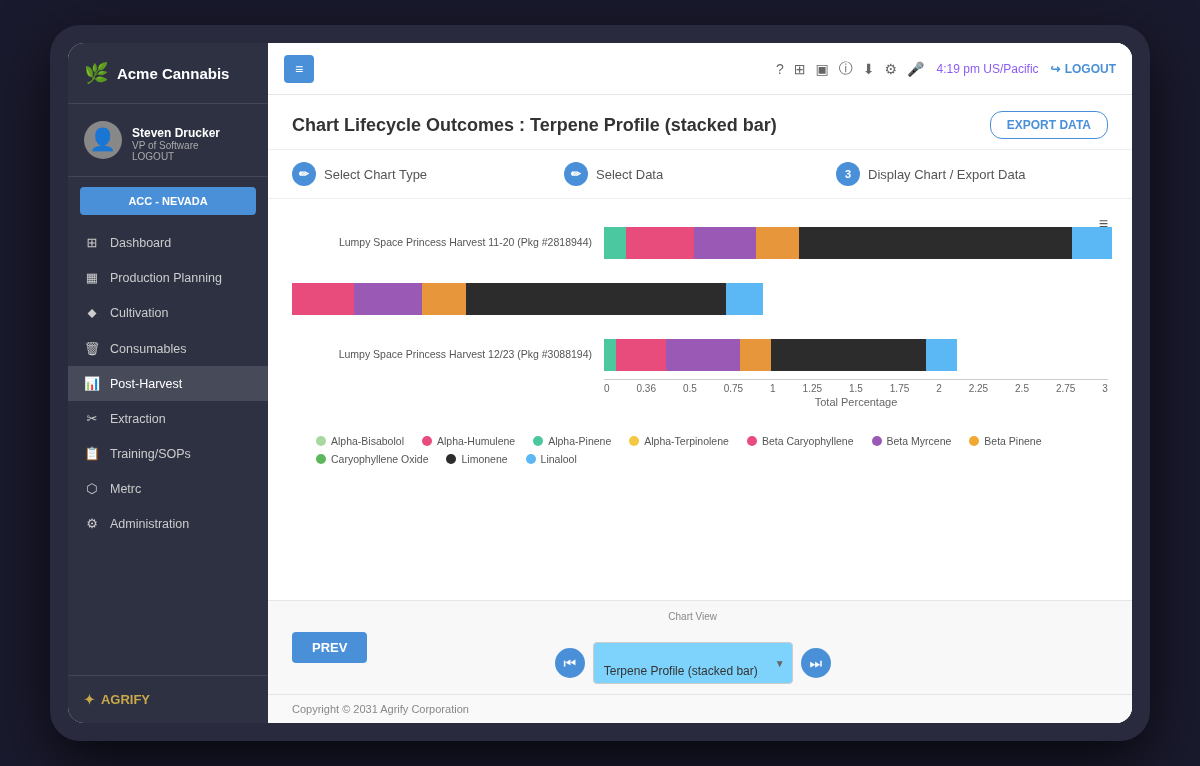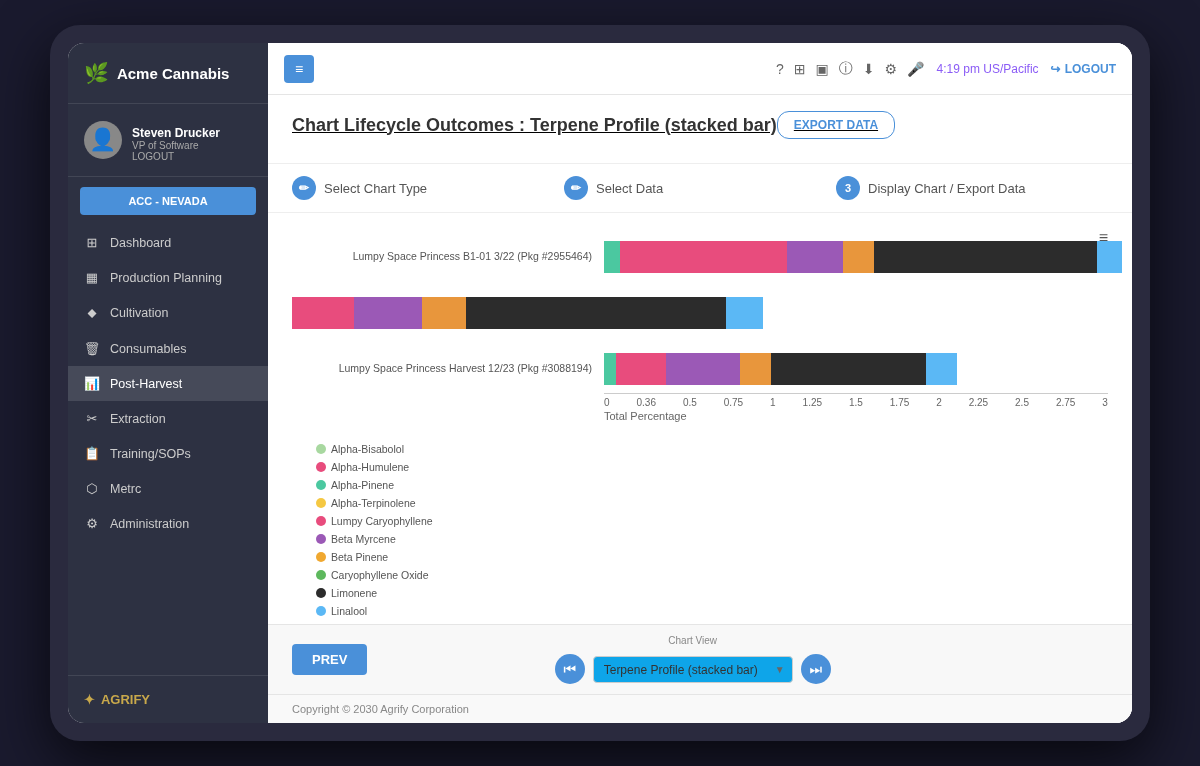--- a/index.html
+++ b/index.html
@@ -204,23 +204,23 @@
       font-weight: 600;
       cursor: pointer;
       border: none;
       background: none;
     }
 
     
     .page-header {
       display: flex;
       align-items: center;
-      padding: 16px 24px 24px;
+      justify-content: space-between;
+      padding: 16px 24px 10px;
       border-bottom: 1px solid #eee;
-      text-decoration: underline;
     }
 
     .page-title {
       font-size: 18px;
       font-weight: 600;
       color: #333;
     }
 
     .export-btn {
       border: 1px solid #4a90d9;
@@ -356,34 +356,34 @@
       width: 100%;
       padding-top: 4px;
     }
 
     .x-tick {
       font-size: 10px;
       color: #666;
     }
 
     .x-axis-label {
+      text-align: center;
       font-size: 11px;
       color: #666;
       margin-left: 312px;
       margin-top: 2px;
     }
 
     
     .legend {
       display: flex;
       flex-wrap: wrap;
       gap: 6px 18px;
       margin-left: 24px;
-      margin-top: 21px;
-      flex-direction: column;
+      margin-top: 27px;
     }
 
     .legend-item {
       display: flex;
       align-items: center;
       gap: 5px;
       font-size: 10.5px;
       color: #555;
     }
 
@@ -412,21 +412,21 @@
       padding: 8px 20px;
       font-size: 13px;
       font-weight: 600;
       cursor: pointer;
     }
 
     .chart-view-section {
       display: flex;
       flex-direction: column;
       align-items: center;
-      gap: 8px;
+      gap: 20px;
     }
 
     .chart-view-label {
       font-size: 10px;
       color: #888;
     }
 
     .chart-view-controls {
       display: flex;
       align-items: center;
@@ -443,24 +443,24 @@
       cursor: pointer;
       font-size: 14px;
       display: flex;
       align-items: center;
       justify-content: center;
     }
 
     .chart-view-select {
       border: 1px solid #ccc;
       border-radius: 4px;
-      padding: 6px 30px 5px 10px;
+      padding: 21px 30px 5px 10px;
       font-size: 12px;
       color: #333;
-      background: #0ea5e9;
+      background: #7dd3fc;
       cursor: pointer;
       min-width: 200px;
       appearance: none;
     }
 
     .select-wrapper {
       position: relative;
     }
 
     .select-arrow {
@@ -597,30 +597,30 @@
             <span class="step-label">Display Chart / Export Data</span>
           </div>
         </div>
 
         <div class="chart-area">
           <span class="chart-menu-icon">≡</span>
 
           <div class="chart-wrapper">
             <div class="bars-section" id="bars-section">
 
-                <div class="bar-row">
-                  <div class="bar-label">Lumpy Space Princess B1-01 3/22 (Pkg #2955464)</div>
+            <div class="bar-row">
+                  <div class="bar-label">Lumpy Space Princess Harvest 11-20 (Pkg #2818944)</div>
                   <div class="bar-track">
                     <div class="bar-segments">
-                      <div class="seg" style="background: rgb(75, 200, 160); width: 15.5px;"></div>
-                      <div class="seg" style="background: rgb(232, 76, 125); width: 167.4px;"></div>
-                      <div class="seg" style="background: rgb(155, 89, 182); width: 55.8px;"></div>
-                      <div class="seg" style="background: rgb(232, 150, 60); width: 31px;"></div>
-                      <div class="seg" style="background: rgb(44, 44, 44); width: 223.2px;"></div>
-                      <div class="seg" style="background: rgb(91, 184, 245); width: 24.8px;"></div>
+                      <div class="seg" style="background: rgb(75, 200, 160); width: 21.7px;"></div>
+                      <div class="seg" style="background: rgb(232, 76, 125); width: 68.2px;"></div>
+                      <div class="seg" style="background: rgb(155, 89, 182); width: 62px;"></div>
+                      <div class="seg" style="background: rgb(232, 150, 60); width: 43.4px;"></div>
+                      <div class="seg" style="background: rgb(44, 44, 44); width: 272.8px;"></div>
+                      <div class="seg" style="background: rgb(91, 184, 245); width: 40.3px;"></div>
                     </div>
                   </div>
                 </div>
                 <div class="bar-row">
                   <div class="bar-track">
                     <div class="bar-segments">
                       <div class="seg" style="background: rgb(232, 76, 125); width: 12.4px;"></div>
                       <div class="seg" style="background: rgb(232, 76, 125); width: 49.6px;"></div>
                       <div class="seg" style="background: rgb(155, 89, 182); width: 68.2px;"></div>
                       <div class="seg" style="background: rgb(232, 150, 60); width: 43.4px;"></div>
@@ -677,21 +677,21 @@
                 <div class="legend-item">
                   <div class="legend-dot" style="background: rgb(75, 200, 160);"></div>
                   <span>Alpha-Pinene</span>
                 </div>
                 <div class="legend-item">
                   <div class="legend-dot" style="background: rgb(245, 200, 66);"></div>
                   <span>Alpha-Terpinolene</span>
                 </div>
                 <div class="legend-item">
                   <div class="legend-dot" style="background: rgb(232, 76, 125);"></div>
-                  <span>Lumpy Caryophyllene</span>
+                  <span>Beta Caryophyllene</span>
                 </div>
                 <div class="legend-item">
                   <div class="legend-dot" style="background: rgb(155, 89, 182);"></div>
                   <span>Beta Myrcene</span>
                 </div>
                 <div class="legend-item">
                   <div class="legend-dot" style="background: rgb(240, 168, 48);"></div>
                   <span>Beta Pinene</span>
                 </div>
                 <div class="legend-item">
@@ -722,18 +722,18 @@
                 <span class="select-arrow">▼</span>
               </div>
               <button class="nav-circle-btn">⏭</button>
             </div>
           </div>
 
           <div style="width:90px"></div>
         </div>
 
         <div class="footer">
-          <span>Copyright © 2030 Agrify Corporation</span>
+          <span>Copyright © 2031 Agrify Corporation</span>
         </div>
       </div>
     </div>
   </div>
 </div>
 
 </body></html>

